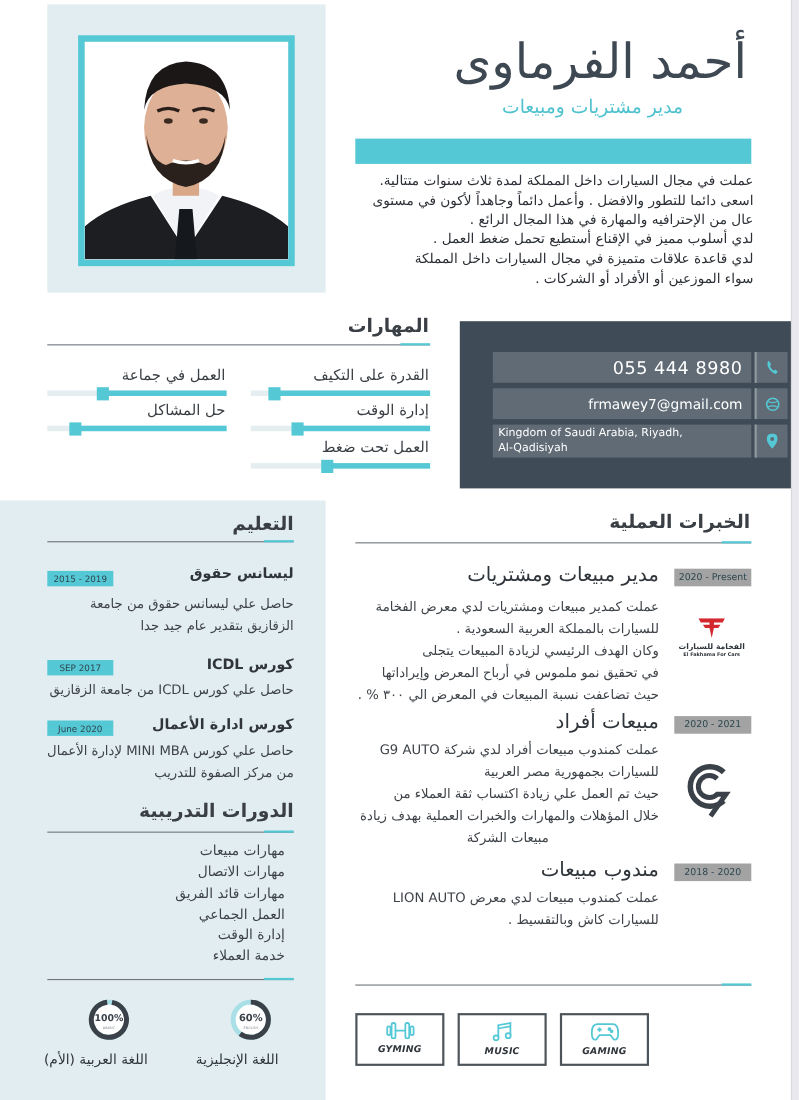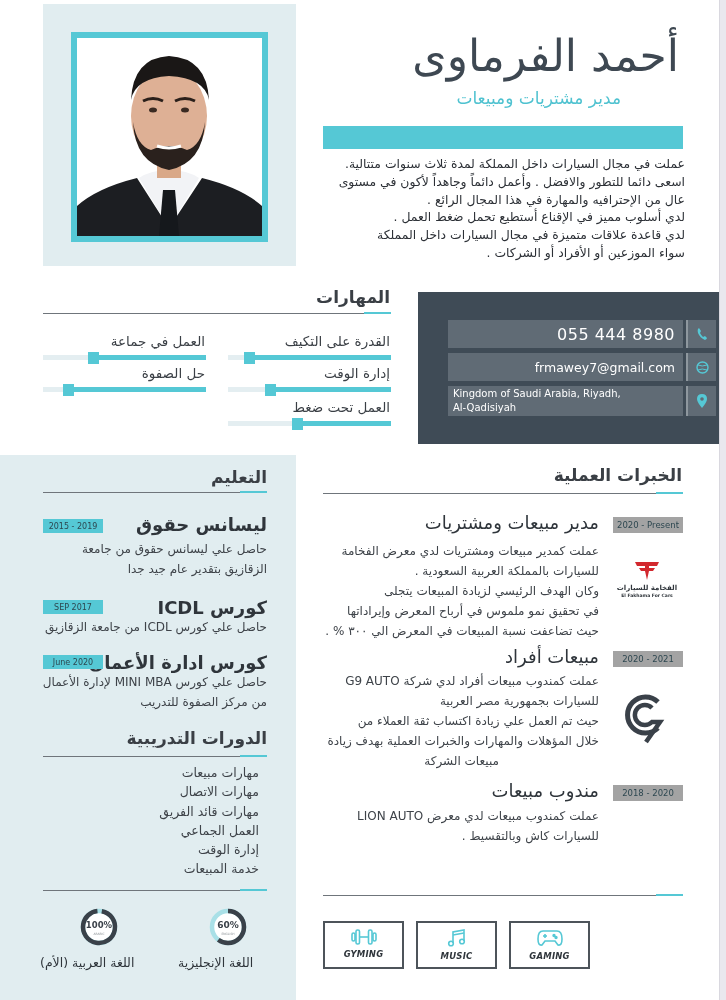--- a/index.html
+++ b/index.html
@@ -34,21 +34,21 @@
   .contact-box { left: 418px; top: 292px; width: 302px; height: 152px; background: #3f4b56; }
   .c-row { position: absolute; left: 30px; width: 235px; height: 28px; background: #606b75; color: #fff; display: flex; align-items: center; justify-content: flex-end; padding-right: 8px; }
   .c-icon { position: absolute; left: 268px; width: 30px; height: 28px; background: #606b75; display: flex; align-items: center; justify-content: center; border-left: 2px solid #8e979e; }
   .c-phone { font-size: 16px; letter-spacing: 0.5px; }
   .c-email { font-size: 12.5px; }
   .c-addr { font-size: 10px; line-height: 14px; justify-content: flex-start; padding-left: 5px; padding-right: 0; }
 
   
   .left-panel { left: 0; top: 455px; width: 296px; height: 545px; background: #e1edf0; }
   .badge { background: #55c8d5; color: #2d4750; font-size: 8px; display: flex; align-items: center; justify-content: center; height: 14px; }
-  .edu-title { font-size: 18px; font-weight: bold; color: #2f353b; }
+  .edu-title { font-size: 13px; font-weight: bold; color: #2f353b; }
   .edu-desc { font-size: 12px; line-height: 20px; color: #3e4349; }
   .course-item { font-size: 12.5px; line-height: 19.3px; color: #3e4349; text-align: right; }
 
   .lang-ring { width: 40px; height: 40px; }
   .lang-label { font-size: 12.5px; color: #2f353b; text-align: left; }
 
   
   .exp-title { font-size: 18px; color: #2f353b; }
   .exp-desc { font-size: 12px; line-height: 20px; color: #3e4349; }
   .exp-badge { background: #a3a3a3; color: #2d4750; font-size: 8.5px; width: 70px; height: 16px; display: flex; align-items: center; justify-content: center; }
@@ -109,21 +109,21 @@
       <div class="fill" style="width: 114px;"></div>
       <div class="knob" style="left: 45px;"></div>
     </div>
 
   <div class="abs skill-label" style="right:329px; top:365px;">إدارة الوقت</div>
   <div class="abs track" style="left:228px; top:387px; width:163px;">
       <div class="fill" style="width: 122px;"></div>
       <div class="knob" style="left: 37px;"></div>
     </div>
 
-  <div class="abs skill-label" style="right:514px; top:365px;">حل الصفوة</div>
+  <div class="abs skill-label" style="right:514px; top:365px;">حل المشاكل</div>
   <div class="abs track" style="left:43px; top:387px; width:163px;">
       <div class="fill" style="width: 139px;"></div>
       <div class="knob" style="left: 20px;"></div>
     </div>
 
   <div class="abs skill-label" style="right:329px; top:399px;">العمل تحت ضغط</div>
   <div class="abs track" style="left:228px; top:421px; width:163px;">
       <div class="fill" style="width: 95px;"></div>
       <div class="knob" style="left: 64px;"></div>
     </div>
@@ -188,21 +188,21 @@
 
   <div class="abs sec-title rtl" style="right:452px; top:728px;">الدورات التدريبية</div>
   <div class="abs sec-line" style="left:43px; top:756px; width:224px;"></div>
   <div class="abs sec-line-accent" style="left:240px; top:755px; width:27px;"></div>
   <div class="abs rtl" style="right:460px; top:763px;">
     <div class="course-item">مهارات مبيعات</div>
     <div class="course-item">مهارات الاتصال</div>
     <div class="course-item">مهارات قائد الفريق</div>
     <div class="course-item">العمل الجماعي</div>
     <div class="course-item">إدارة الوقت</div>
-    <div class="course-item">خدمة المبيعات</div>
+    <div class="course-item">خدمة العملاء</div>
   </div>
 
   <div class="abs sec-line" style="left:43px; top:890px; width:224px;"></div>
   <div class="abs sec-line-accent" style="left:240px; top:889px; width:27px;"></div>
 
   <div class="abs" style="left:208px; top:907px;">
     <svg class="lang-ring" viewBox="0 0 40 40">
       <circle cx="20" cy="20" r="16" fill="#ffffff" stroke="#a9e0e7" stroke-width="4.5"></circle>
       <circle class="ring-arc" cx="20" cy="20" r="16" fill="none" stroke="#3a4149" stroke-width="4.5" transform="rotate(-90 20 20)" stroke-dasharray="60.31857894892403 100.53096491487338"></circle>
       <text x="20" y="21" text-anchor="middle" font-size="9" font-weight="bold" fill="#3a4149" font-family="DejaVu Sans, sans-serif">60%</text>

